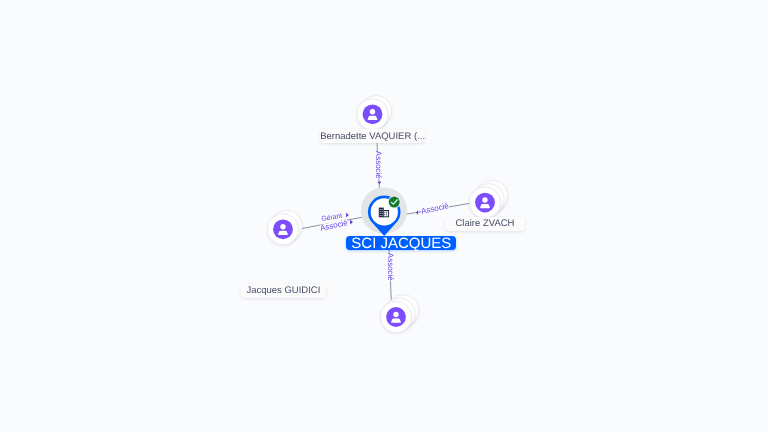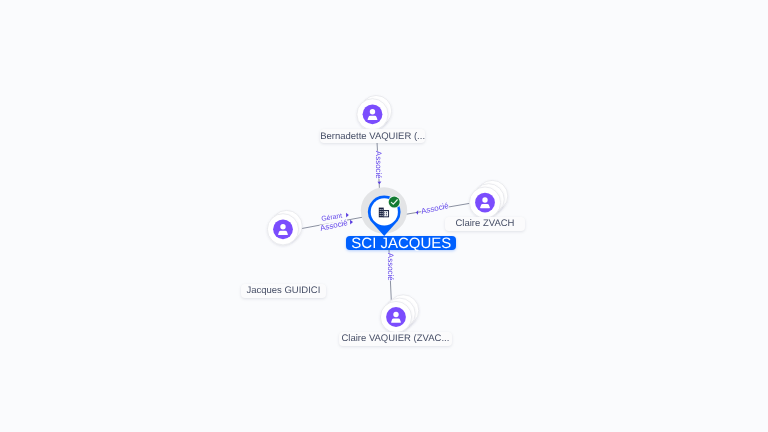--- a/index.html
+++ b/index.html
@@ -131,16 +131,15 @@
       <path d="M377.5 181.8 L381.4 181.5 L379.4 184.3 Z"></path>
       <path d="M346.0 212.8 L348.8 214.9 L346.2 217.4 Z"></path>
       <path d="M350.0 219.8 L353.0 222.1 L350.2 224.4 Z"></path>
       <path d="M418.2 210.2 L418.0 214.7 L415.85 212.5 Z"></path>
     </g>
   </svg>
 
   <div class="plabel" style="left:320.2px;top:129.2px;width:104.8px;">Bernadette VAQUIER (...</div>
   <div class="plabel" style="left:241.1px;top:243.8px;width:84.5px;margin-top:40px;">Jacques GUIDICI</div>
   <div class="plabel" style="left:444.9px;top:216.7px;width:80.2px;">Claire ZVACH</div>
-  <div class="plabel" style="left:338.6px;top:331.7px;width:113.6px;">Claire VAQUIER (ZVAC...</div>
   <div class="clabel" style="left:346.3px;top:236px;">SCI JACQUES</div>
 
 </div>
 
 </body></html>

